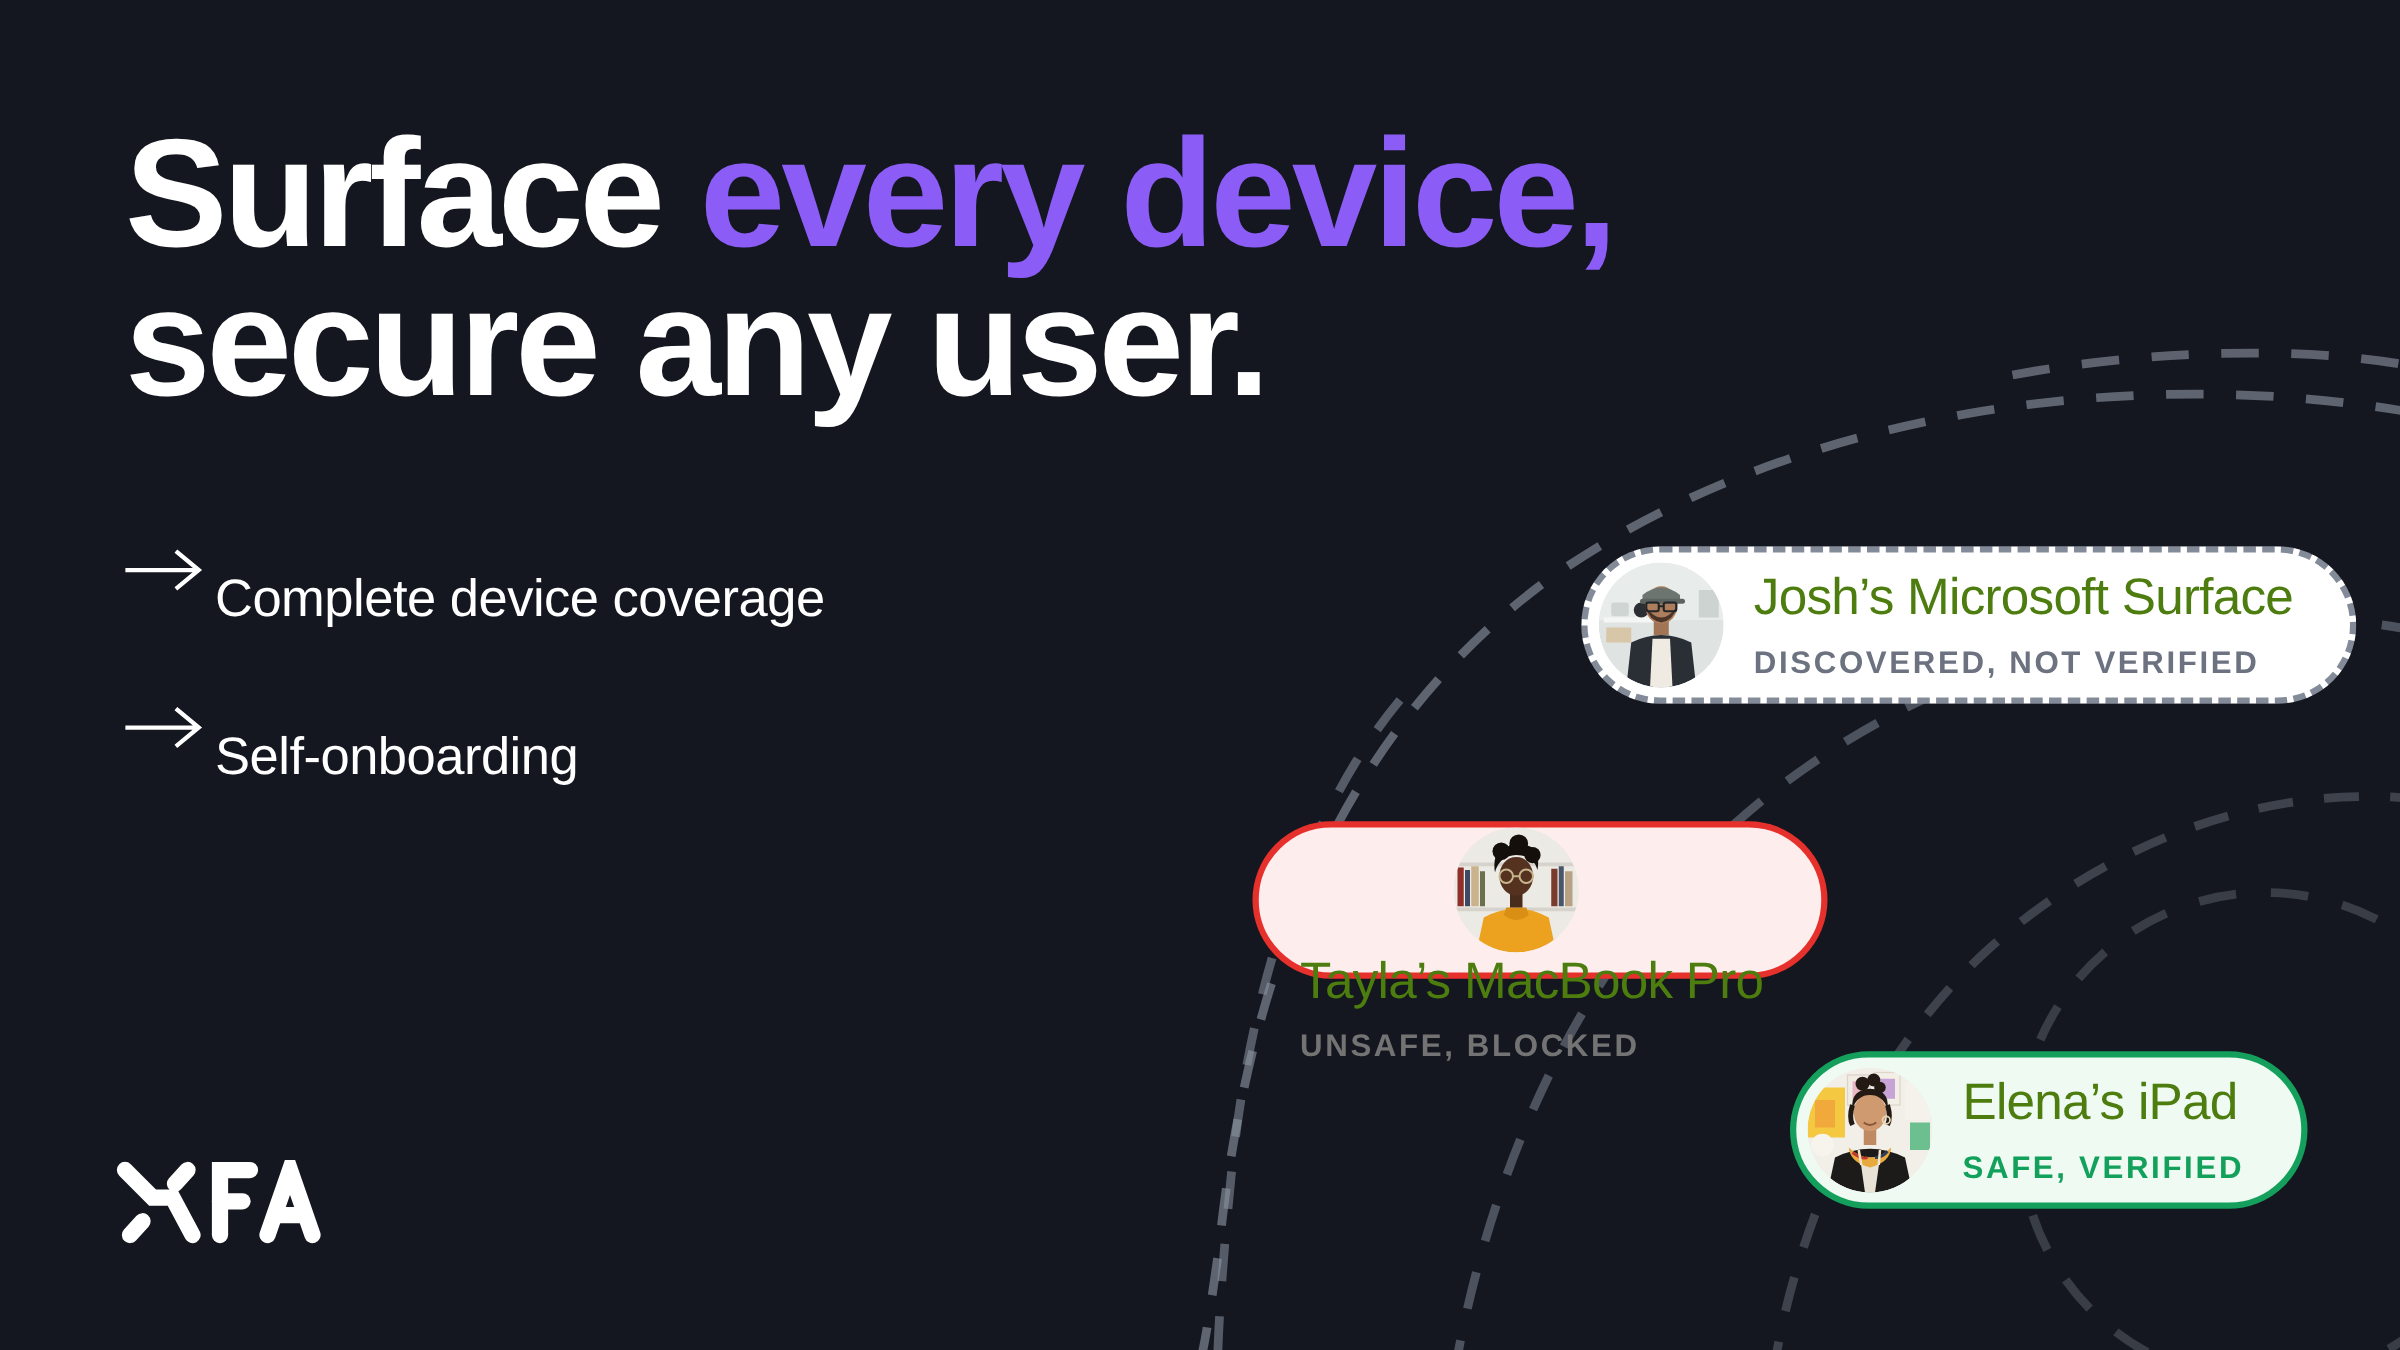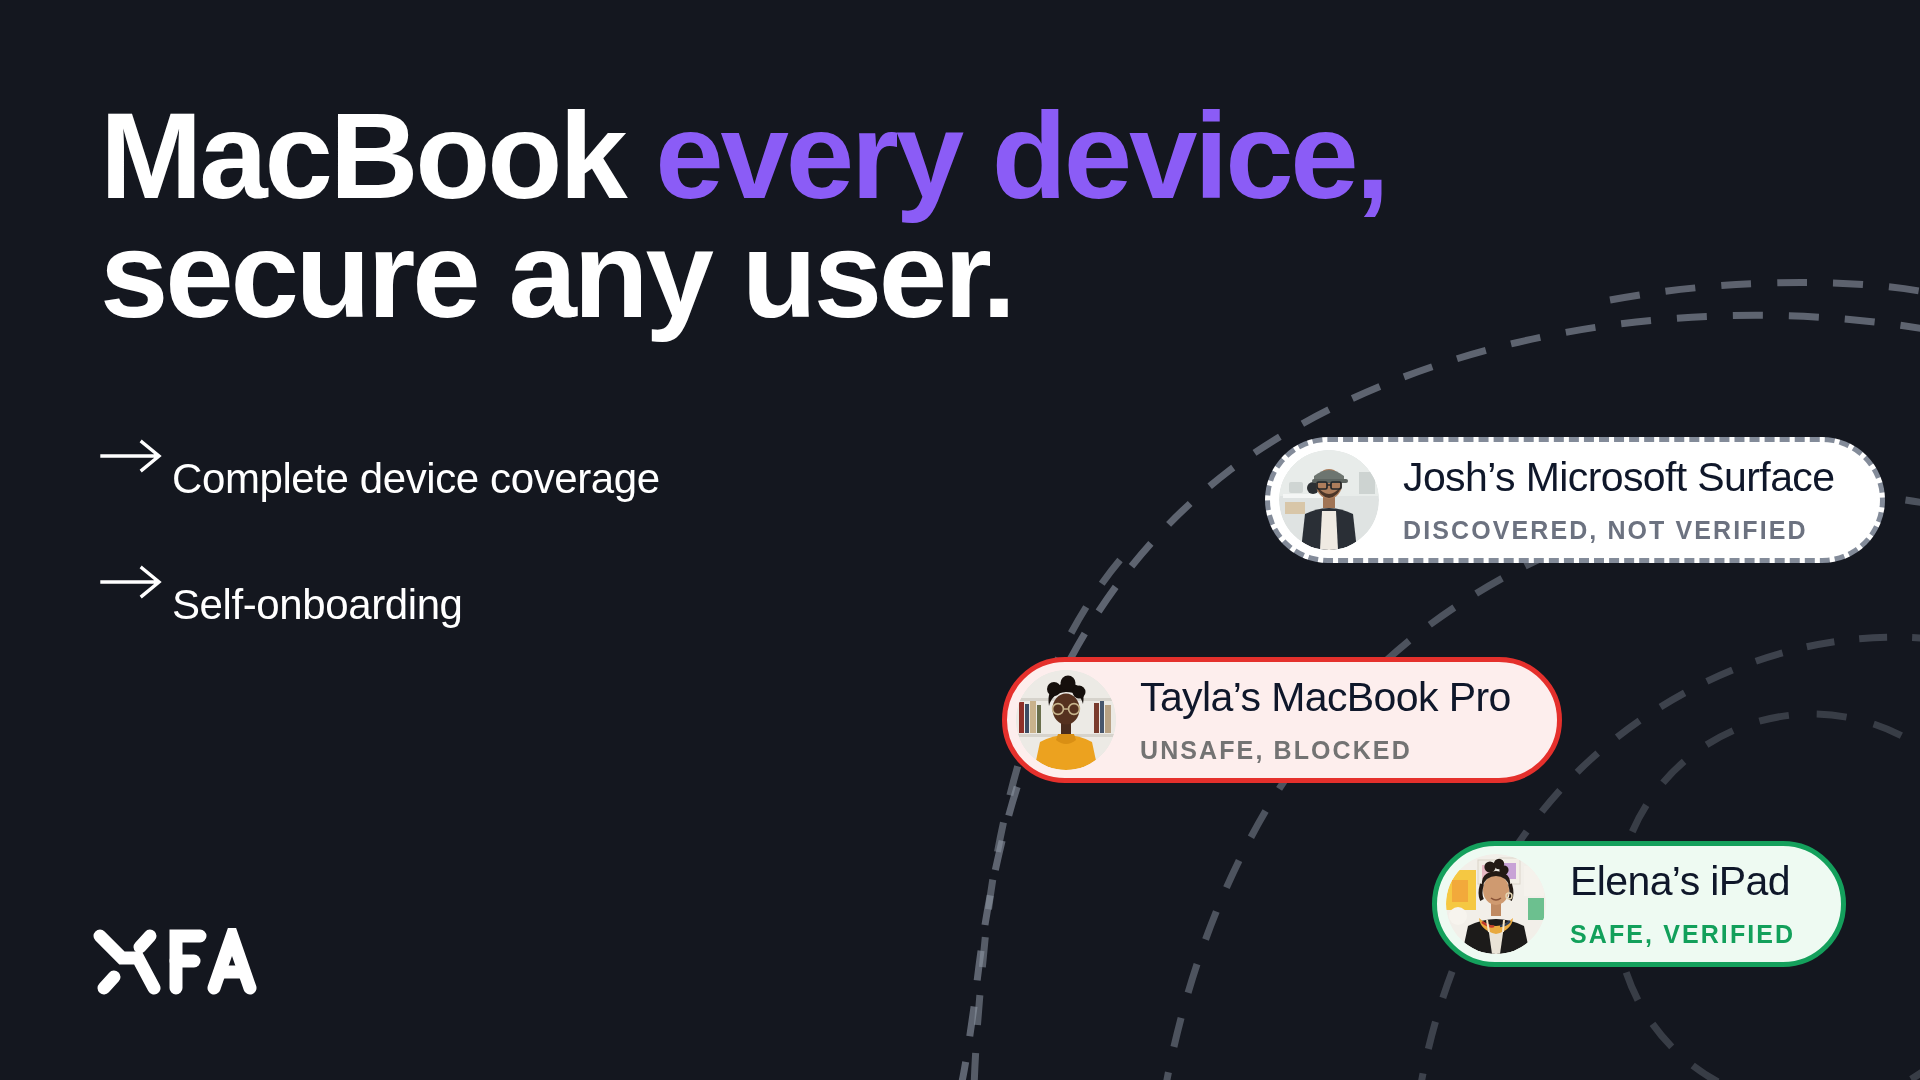--- a/index.html
+++ b/index.html
@@ -108,40 +108,40 @@
   .card-text{
     margin-left:24px;
     display:flex;
     flex-direction:column;
     justify-content:center;
     gap:1px;
   }
   .card-title{
     font-size:41px;
     letter-spacing:-0.6px;
-    color:#0f172a;
+    color:#4d7c0f;
     font-weight:400;
     white-space:nowrap;
     line-height:1.1;
   }
   .card-status{
     font-size:25px;
     font-weight:700;
     letter-spacing:2.1px;
     white-space:nowrap;
     line-height:1.2;
     margin-top:14px;
   }
   .card-status.gray{ color:#6c7280; }
   .card-status.red{ color:#737373; }
   .card-status.green{ color:#12a05b; }
 
   
   #card-josh  { left:1265px; top:437px; }
-  #card-tayla { left:1002px; top:657px; }
+  #card-tayla { left:1002px; top:657px;flex-direction:column; }
   #card-elena { left:1432px; top:841px; }
 </style>
 </head>
 <body>
 
 <div id="slide">
 
   <svg id="bg-arcs" viewBox="0 0 1920 1080" fill="none">
     <g stroke="#8d95a3" stroke-width="7" stroke-linecap="butt" fill="none">
 
@@ -156,21 +156,21 @@
       <circle cx="1812" cy="910" r="196" stroke-dasharray="30 28" opacity="0.30"></circle>
 
       <path d="M1610 300 C1740 276 1860 280 1925 292" stroke-dasharray="30 26" opacity="0.60"></path>
     </g>
   </svg>
 
   <div id="left-col">
 
     <h1 id="headline">
       <span>
-        <span>MacBook </span><span class="accent">every device,</span>
+        <span>Surface </span><span class="accent">every device,</span>
       </span><br>
       <span>secure any user.</span>
     </h1>
 
     <ul id="bullets">
       <li class="bullet">
         <span class="bullet-arrow">
           <svg width="66" height="34" viewBox="0 0 66 34">
             <path d="M2 17 H58 M42 3 L59 17 L42 31" stroke="#ffffff" stroke-width="3.4" fill="none" stroke-linecap="square" stroke-linejoin="miter"></path>
           </svg>

